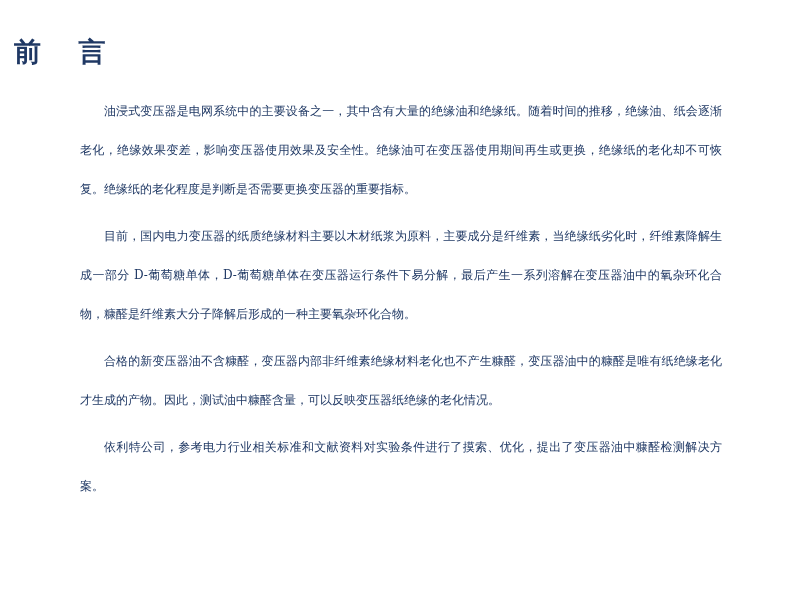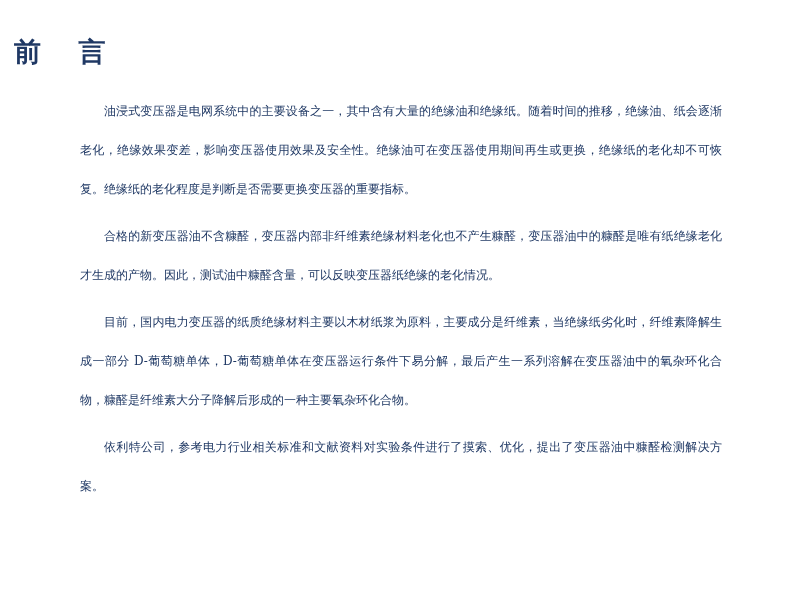--- a/index.html
+++ b/index.html
@@ -50,17 +50,17 @@
     margin-top: 22px;
   }
 </style>
 </head>
 <body>
 
 <div class="page">
   <h1 class="doc-title">前 言</h1>
   <div class="body-text">
     <p class="para">油浸式变压器是电网系统中的主要设备之一，其中含有大量的绝缘油和绝缘纸。随着时间的推移，绝缘油、纸会逐渐老化，绝缘效果变差，影响变压器使用效果及安全性。绝缘油可在变压器使用期间再生或更换，绝缘纸的老化却不可恢复。绝缘纸的老化程度是判断是否需要更换变压器的重要指标。</p>
+    <p class="para">目前，国内电力变压器的纸质绝缘材料主要以木材纸浆为原料，主要成分是纤维素，当绝缘纸劣化时，纤维素降解生成一部分 D-葡萄糖单体，D-葡萄糖单体在变压器运行条件下易分解，最后产生一系列溶解在变压器油中的氧杂环化合物，糠醛是纤维素大分子降解后形成的一种主要氧杂环化合物。</p>
     <p class="para">合格的新变压器油不含糠醛，变压器内部非纤维素绝缘材料老化也不产生糠醛，变压器油中的糠醛是唯有纸绝缘老化才生成的产物。因此，测试油中糠醛含量，可以反映变压器纸绝缘的老化情况。</p>
-    <p class="para">目前，国内电力变压器的纸质绝缘材料主要以木材纸浆为原料，主要成分是纤维素，当绝缘纸劣化时，纤维素降解生成一部分 D-葡萄糖单体，D-葡萄糖单体在变压器运行条件下易分解，最后产生一系列溶解在变压器油中的氧杂环化合物，糠醛是纤维素大分子降解后形成的一种主要氧杂环化合物。</p>
     <p class="para">依利特公司，参考电力行业相关标准和文献资料对实验条件进行了摸索、优化，提出了变压器油中糠醛检测解决方案。</p>
   </div>
 </div>
 
 </body></html>

